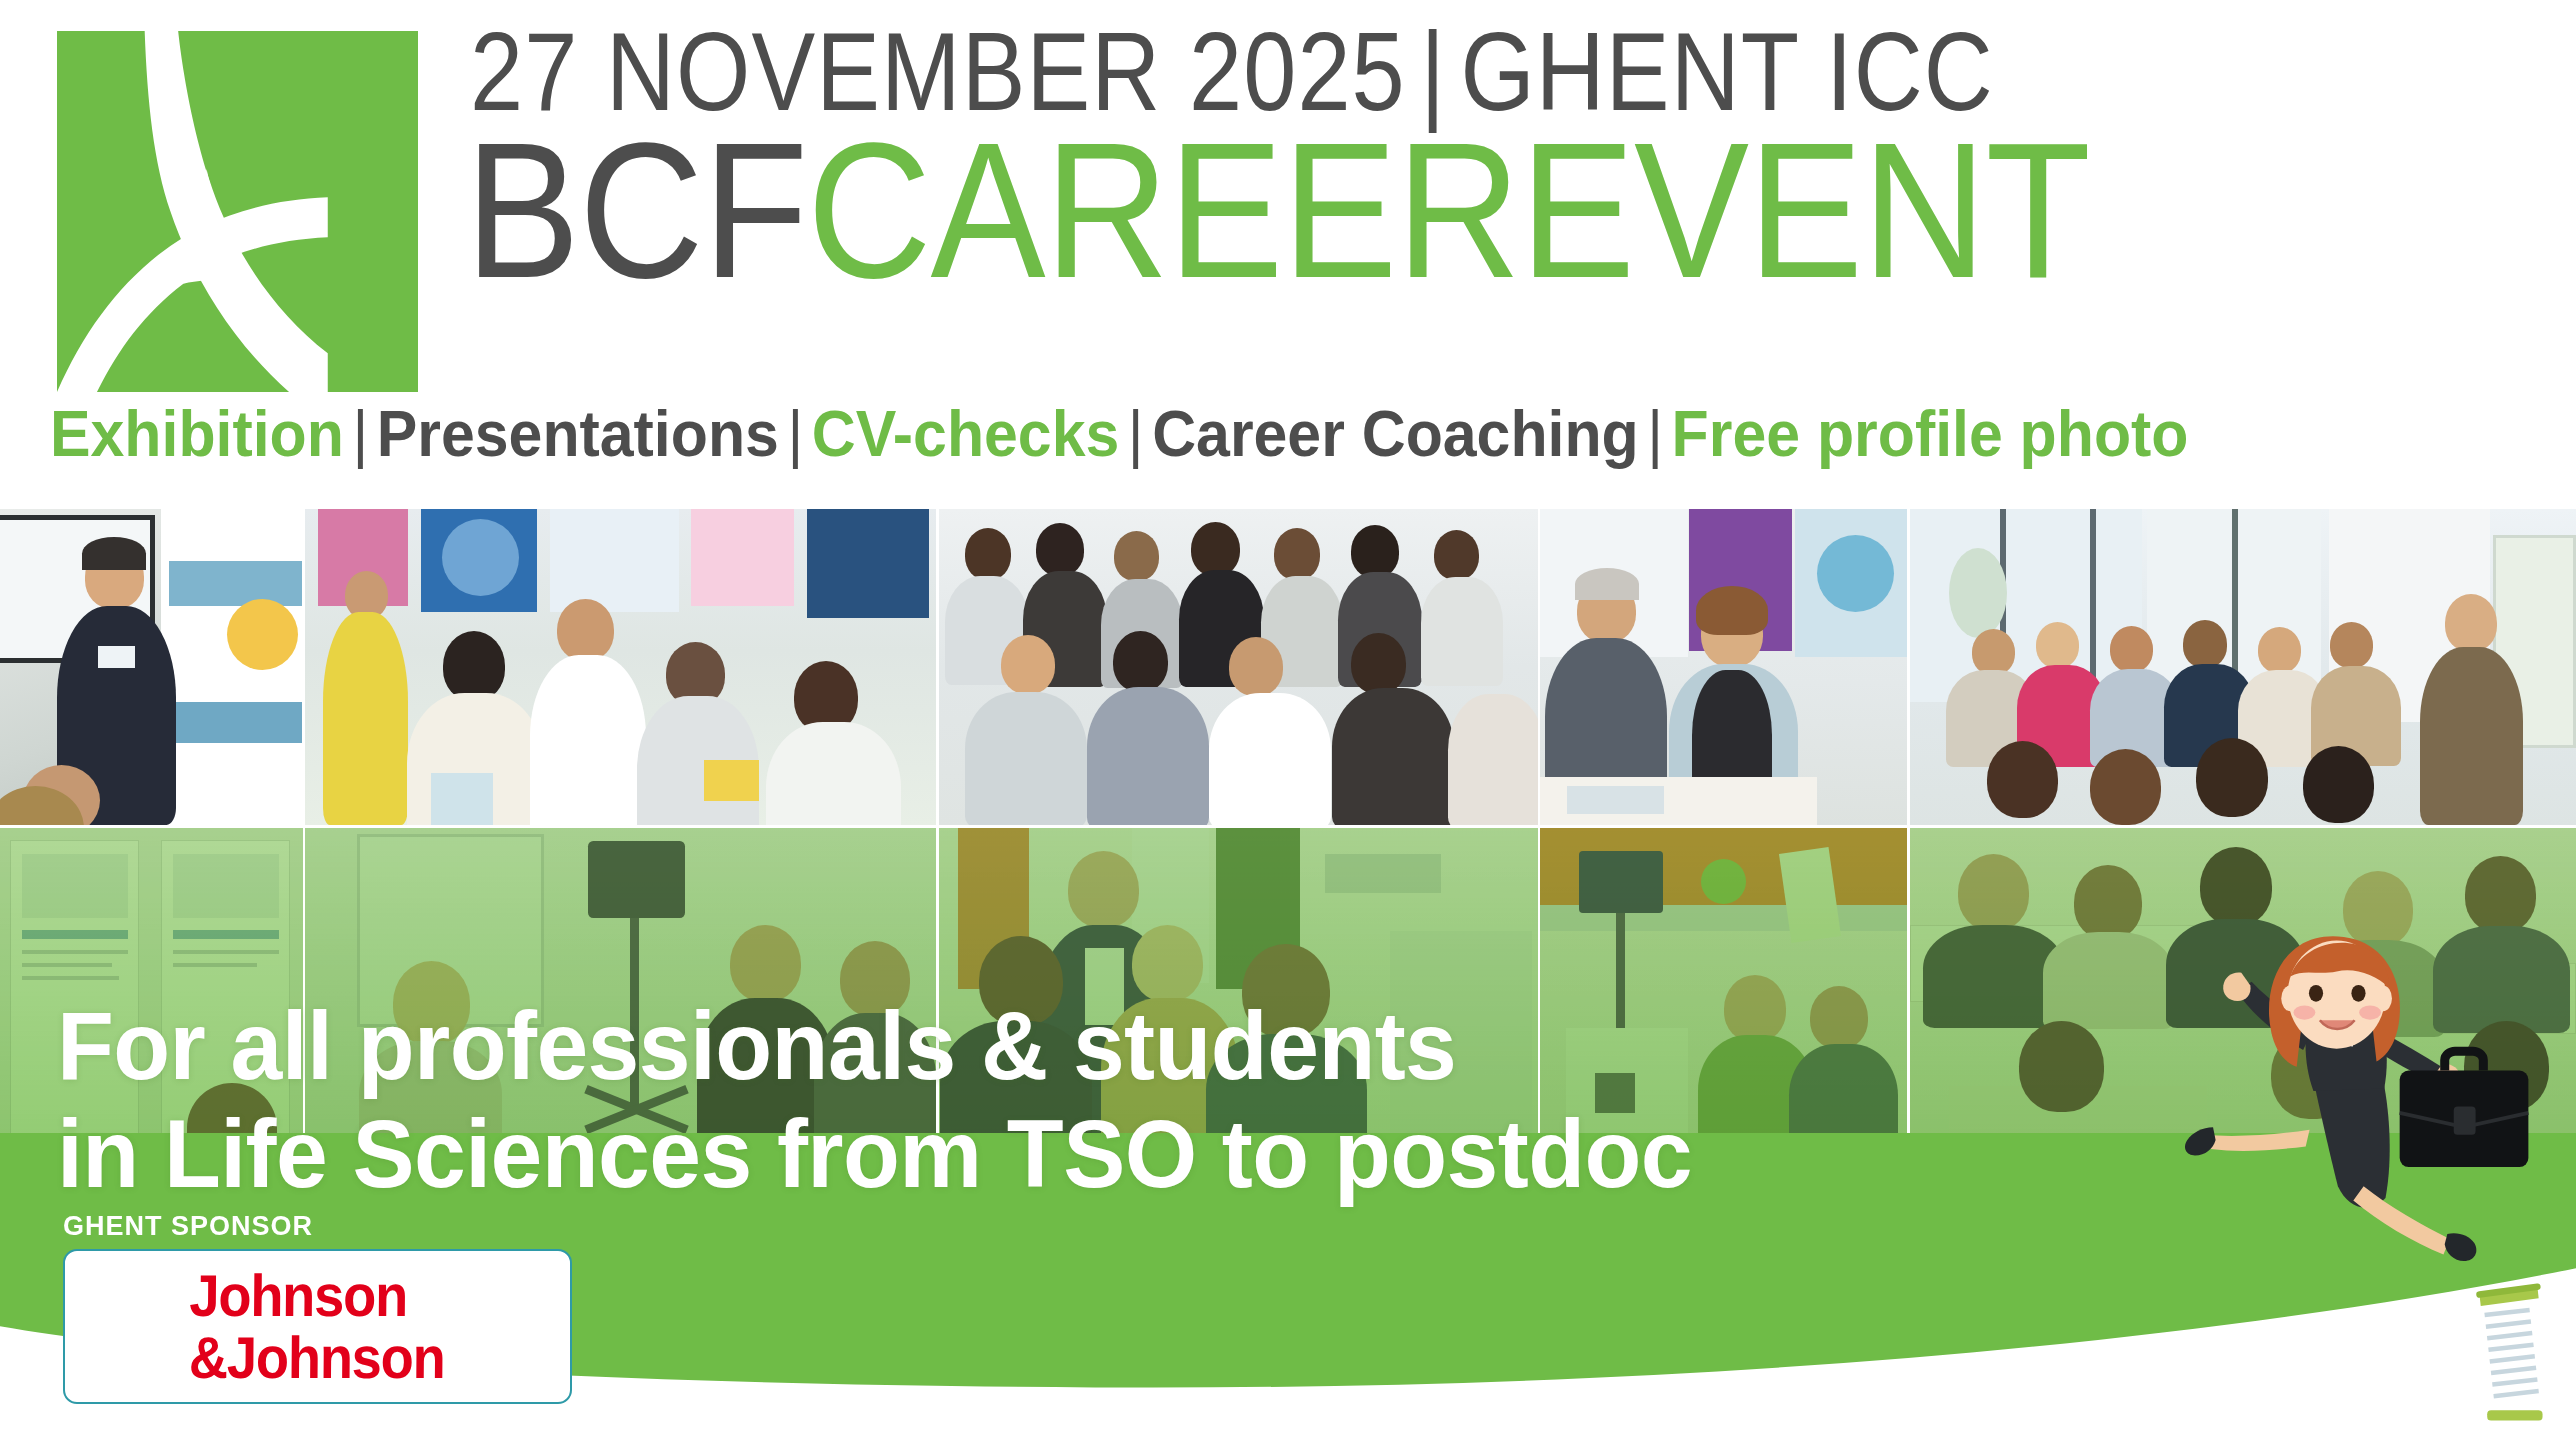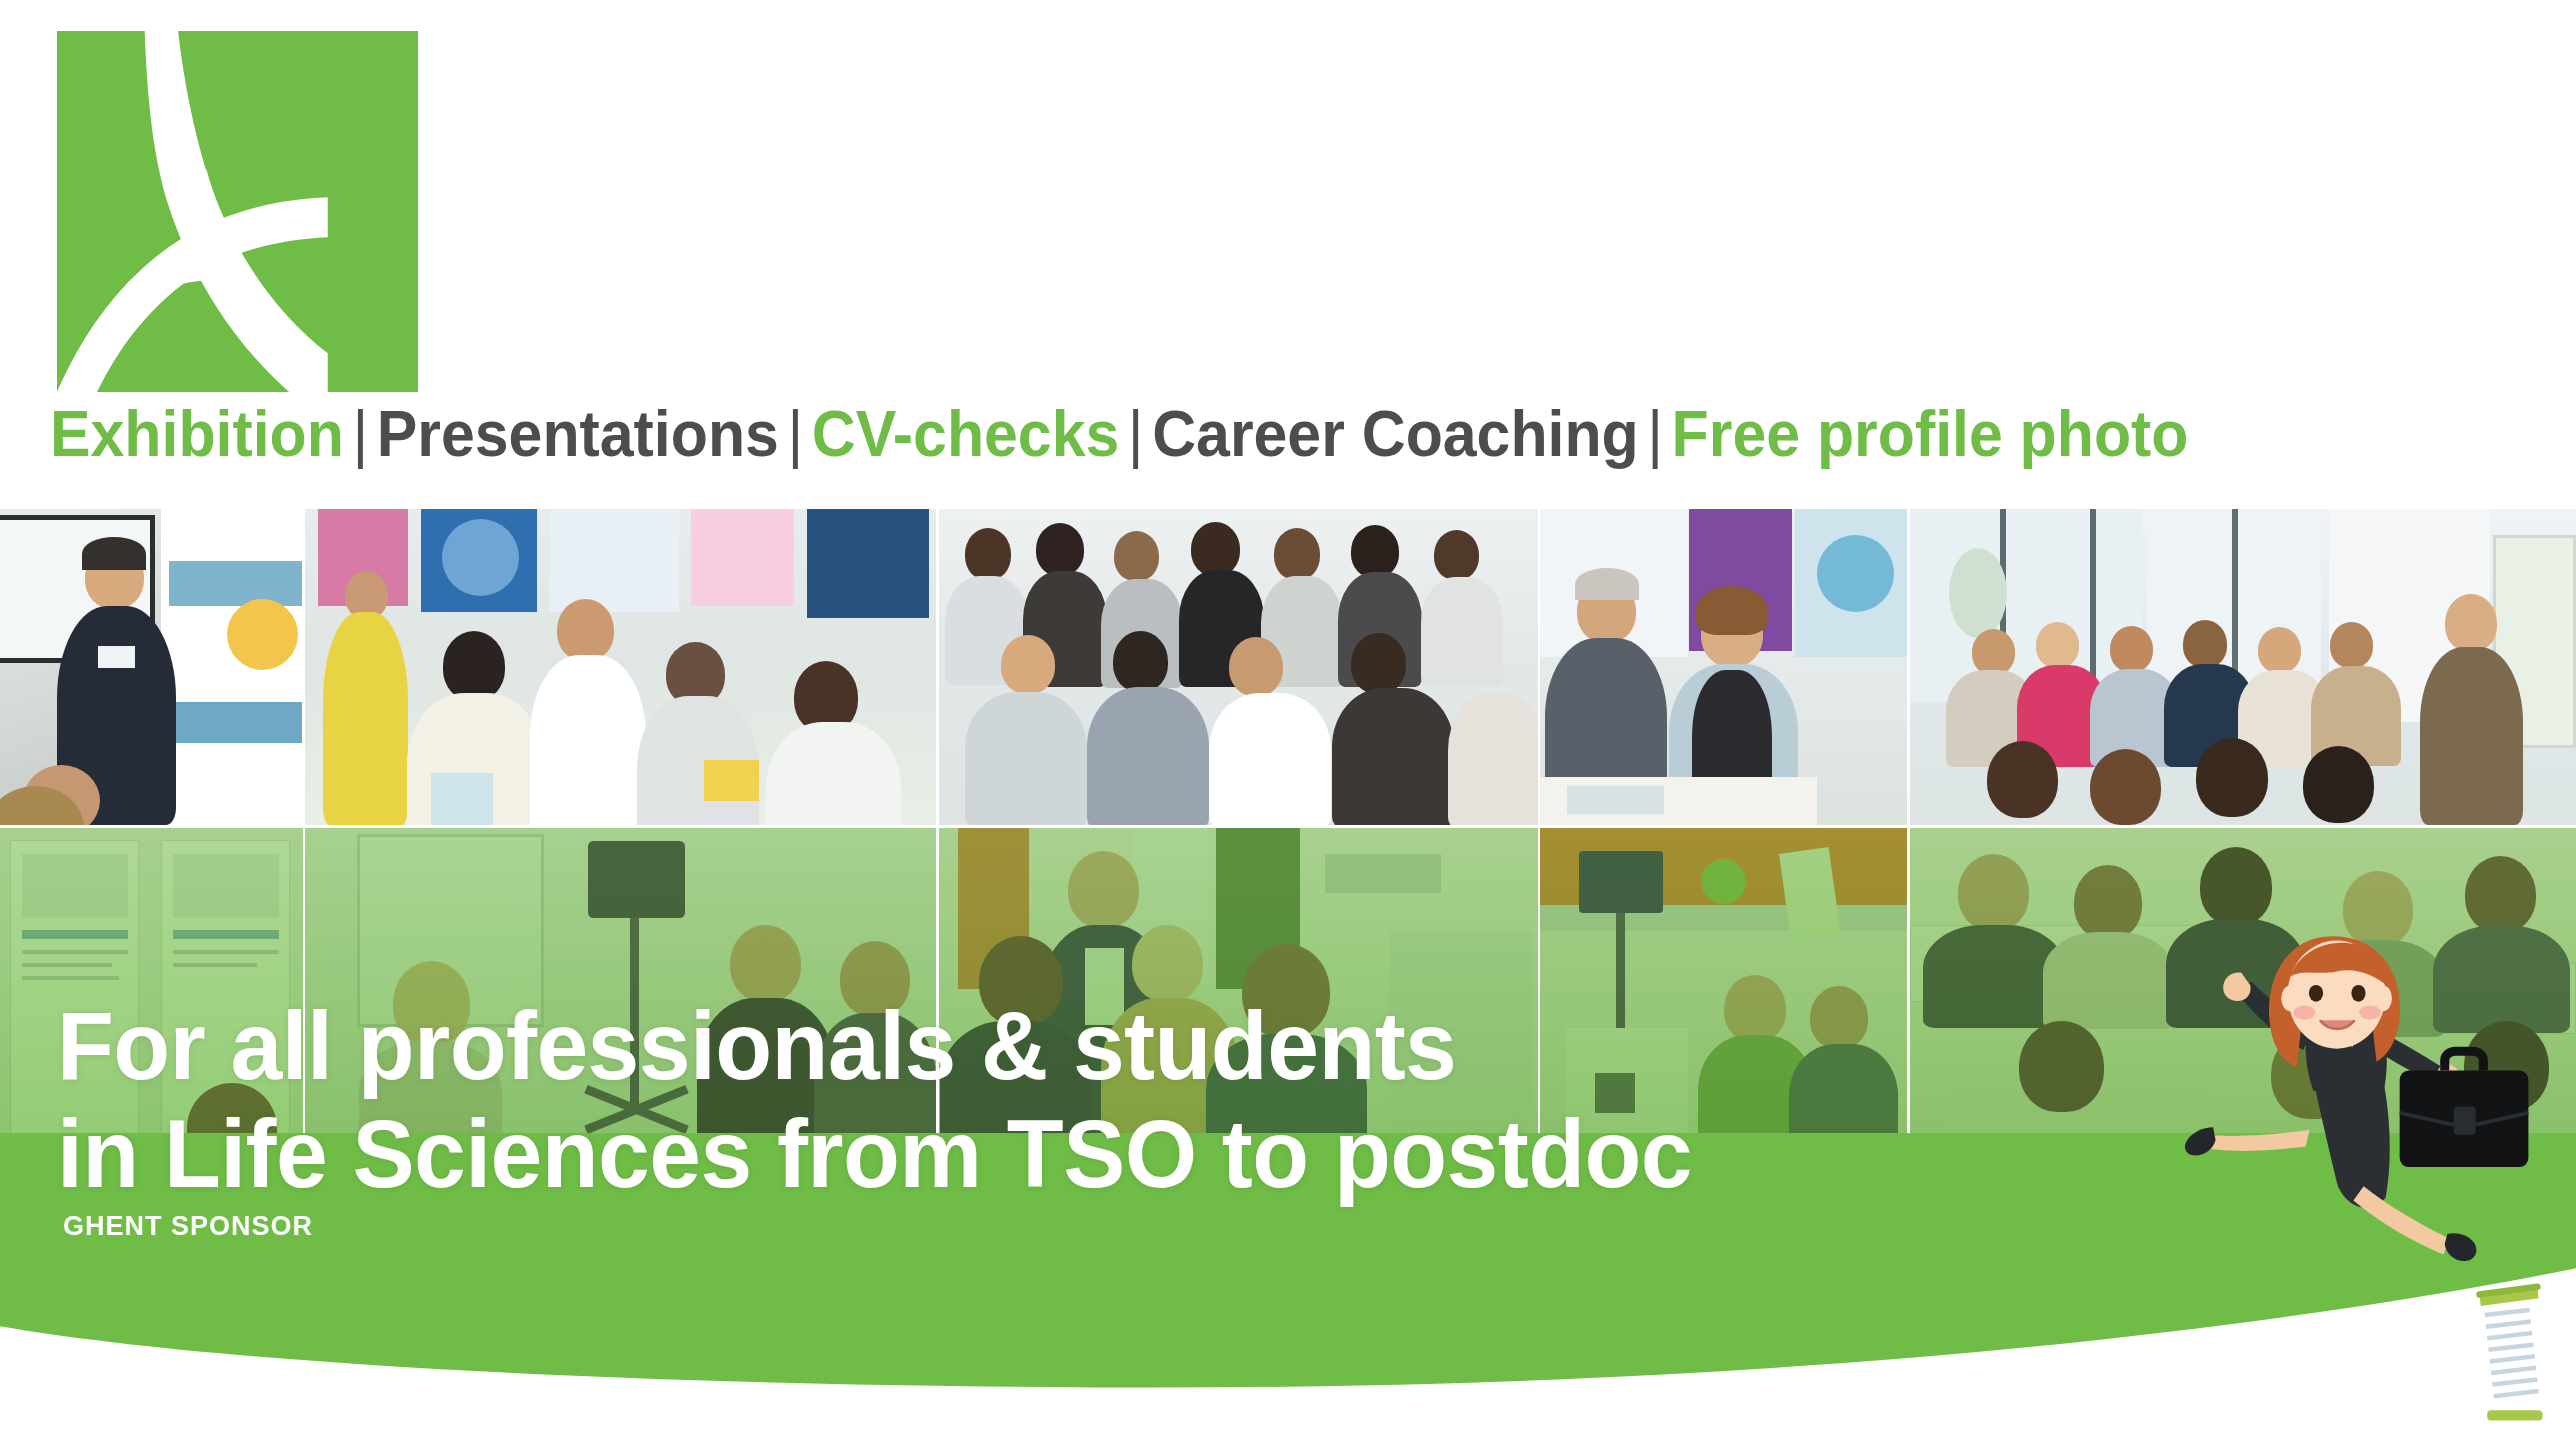--- a/index.html
+++ b/index.html
@@ -208,20 +208,31 @@
 
         <path d="M188 0 C 188 0 200 120 236 230 C 268 330 330 430 420 500 L 420 560 L 360 560
                  C 270 480 210 380 176 280 C 150 205 140 110 136 0 Z" fill="#ffffff"></path>
         <path d="M0 560 C 40 470 90 400 160 345 C 230 290 320 262 420 258 L 420 320
                  C 330 324 254 348 196 392 C 136 438 96 492 62 560 Z" fill="#ffffff"></path>
         <path d="M196 392 C 210 330 225 268 232 214 C 244 268 262 330 286 386
                  C 260 384 224 386 196 392 Z" fill="#ffffff"></path>
       </svg>
     </div>
 
+    <div class="header-text">
+
+      <div class="dateline">
+        <span>27 NOVEMBER 2025</span><span class="sep">|</span><span>GHENT ICC</span>
+      </div>
+
+      <div class="maintitle">
+        <span class="bcf">BCF</span><span class="green">CAREEREVENT</span>
+      </div>
+
+    </div>
 
     <div class="services">
       <span class="g">Exhibition</span><span class="bar">|</span><span class="d">Presentations</span><span class="bar">|</span><span class="g">CV-checks</span><span class="bar">|</span><span class="d">Career Coaching</span><span class="bar">|</span><span class="g">Free profile photo</span>
     </div>
   </div>
 
   <div class="photo-strip strip-top">
 
     <div class="photo" style="left:0px;  width:303px;">
       <div class="scene">
@@ -461,20 +472,26 @@
     </svg>
   </div>
 
   <div class="headline">
     <span class="l1">For all professionals &amp; students</span>
     <span class="l2">in Life Sciences from TSO to postdoc</span>
   </div>
 
   <div class="sponsor-label">GHENT SPONSOR</div>
 
+  <div class="sponsor-box">
+    <div class="jj-logo">
+      <span>Johnson</span>
+      <span>&amp;Johnson</span>
+    </div>
+  </div>
 
   <div class="mascot">
     <svg viewBox="0 0 620 800" xmlns="http://www.w3.org/2000/svg">
 
       <g>
         <path d="M470 560 L560 548 L562 566 L472 578 Z" fill="#A8C84A"></path>
         <path d="M470 560 L560 548" stroke="#8FB83A" stroke-width="10" stroke-linecap="round" fill="none"></path>
         <g fill="none" stroke="#C7D6DE" stroke-width="7">
           <path d="M478 592 L548 584"></path>
             <path d="M480 610 L550 602"></path>

